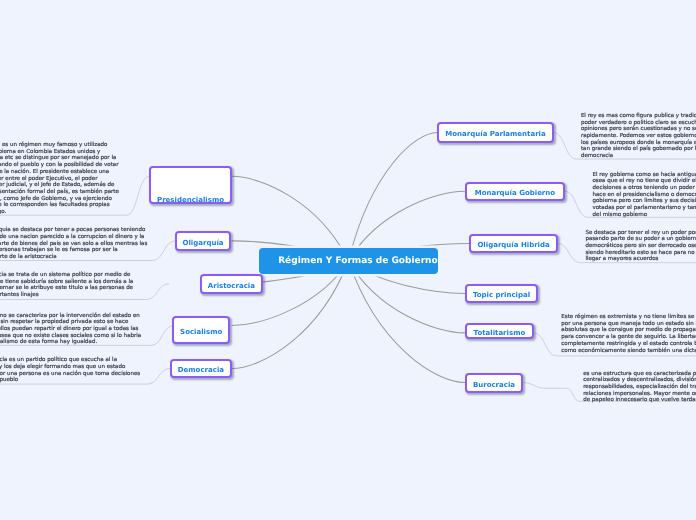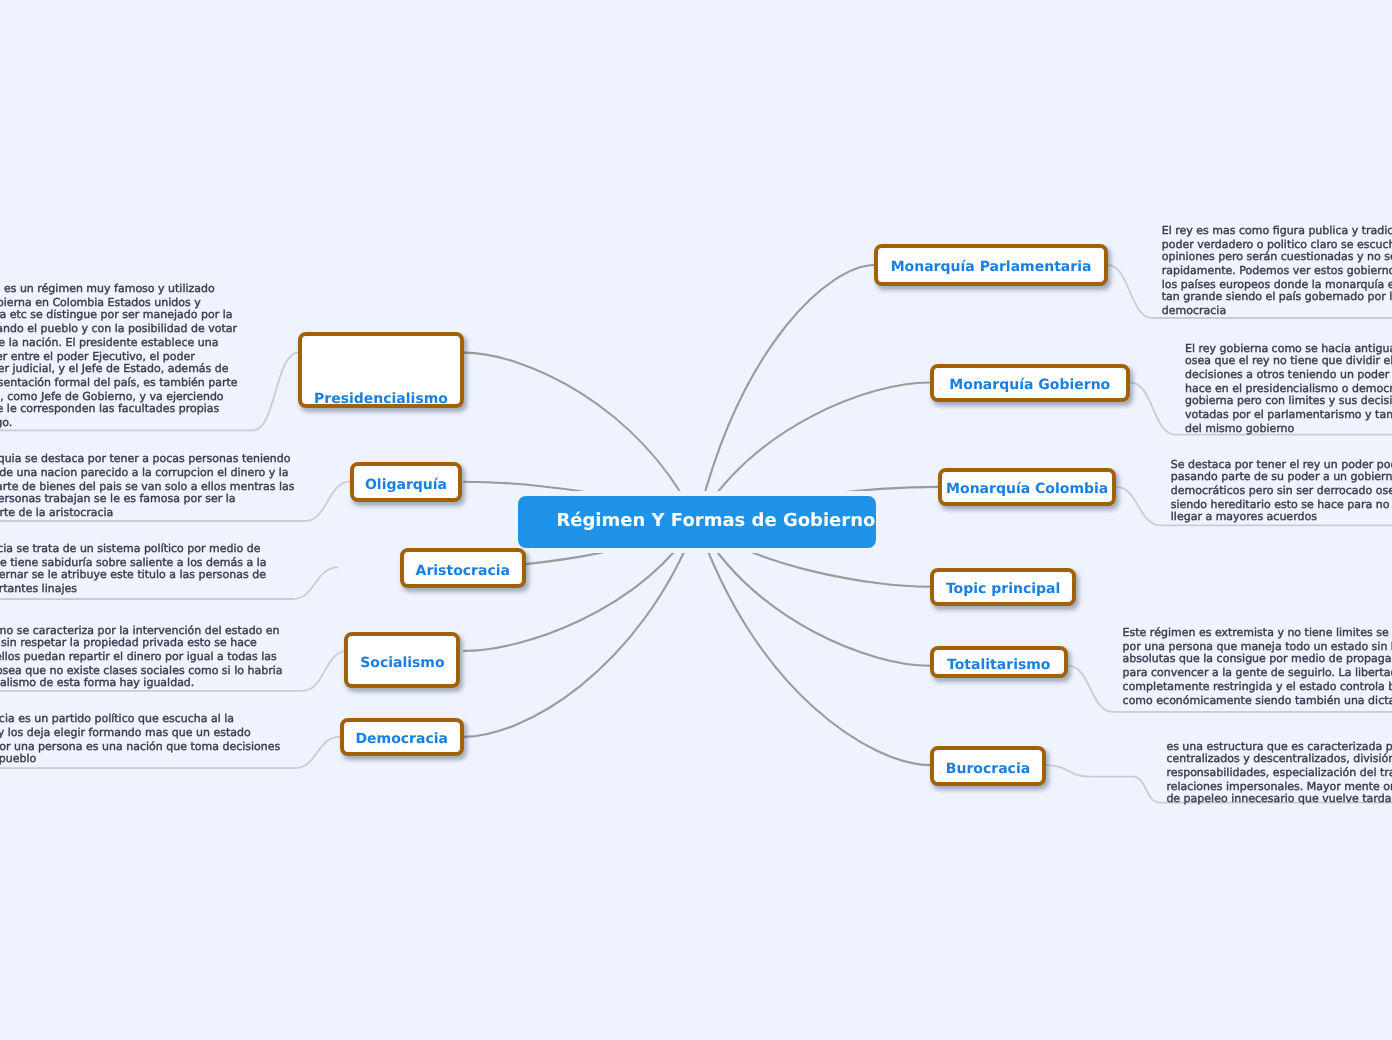--- a/index.html
+++ b/index.html
@@ -3,21 +3,21 @@
 <meta charset="utf-8">
 <title>Régimen Y Formas de Gobierno</title>
 <style>
   html,body{margin:0;padding:0;}
   body{width:696px;height:520px;overflow:hidden;background:#eff3fd;
        font-family:"DejaVu Sans",sans-serif;
        -webkit-font-smoothing:antialiased;text-rendering:geometricPrecision;}
   #stage{position:relative;width:696px;height:520px;overflow:hidden;background:#eff3fd;}
   svg.links{position:absolute;left:0;top:0;width:696px;height:520px;}
   .node{position:absolute;box-sizing:border-box;background:#ffffff;
-        border:2px solid #a16207;border-radius:4px;
+        border:2px solid #8b5cf6;border-radius:4px;
         color:#1a7fe0;font-weight:bold;font-size:7px;
         display:flex;align-items:center;justify-content:center;
         box-shadow:1.2px 1.8px 2px rgba(40,58,86,.38);white-space:nowrap;}
   .node span{display:block;transform:translateY(1.7px);}
   .center-node{position:absolute;box-sizing:border-box;background:#1e93e8;border-radius:4px;
         color:#ffffff;font-weight:bold;font-size:9px;
         display:flex;align-items:center;justify-content:flex-end;white-space:nowrap;
         box-shadow:0 0 0 2.5px #eff3fd;}
   .note{position:absolute;font-size:5.5px;color:#373c4f;white-space:nowrap;
         -webkit-text-stroke:0.2px #373c4f;}
@@ -69,21 +69,21 @@
       <div class="node" style="left: 169.8px; top: 358.7px; width: 62.2px; height: 19.5px;">
         <span>Democracia</span>
       </div>
       <div class="node" style="left: 437.4px; top: 122.4px; width: 116.3px; height: 20.2px;">
         <span>Monarquía Parlamentaria</span>
       </div>
       <div class="node" style="left: 464.5px; top: 181.6px; width: 100.8px; height: 19.3px;">
         <span>Monarquía Gobierno</span>
       </div>
       <div class="node" style="left: 469.2px; top: 234px; width: 88.8px; height: 18.9px;">
-        <span>Monarquía Colombia</span>
+        <span>Oligarquía Hibrida</span>
       </div>
       <div class="node" style="left: 464.8px; top: 283.7px; width: 73.5px; height: 19.4px;">
         <span>Topic principal</span>
       </div>
       <div class="node" style="left: 464.8px; top: 323.2px; width: 69.2px; height: 16px;">
         <span>Totalitarismo</span>
       </div>
       <div class="node" style="left: 465.1px; top: 372.5px; width: 57.8px; height: 20.1px;">
         <span>Burocracia</span>
       </div>

